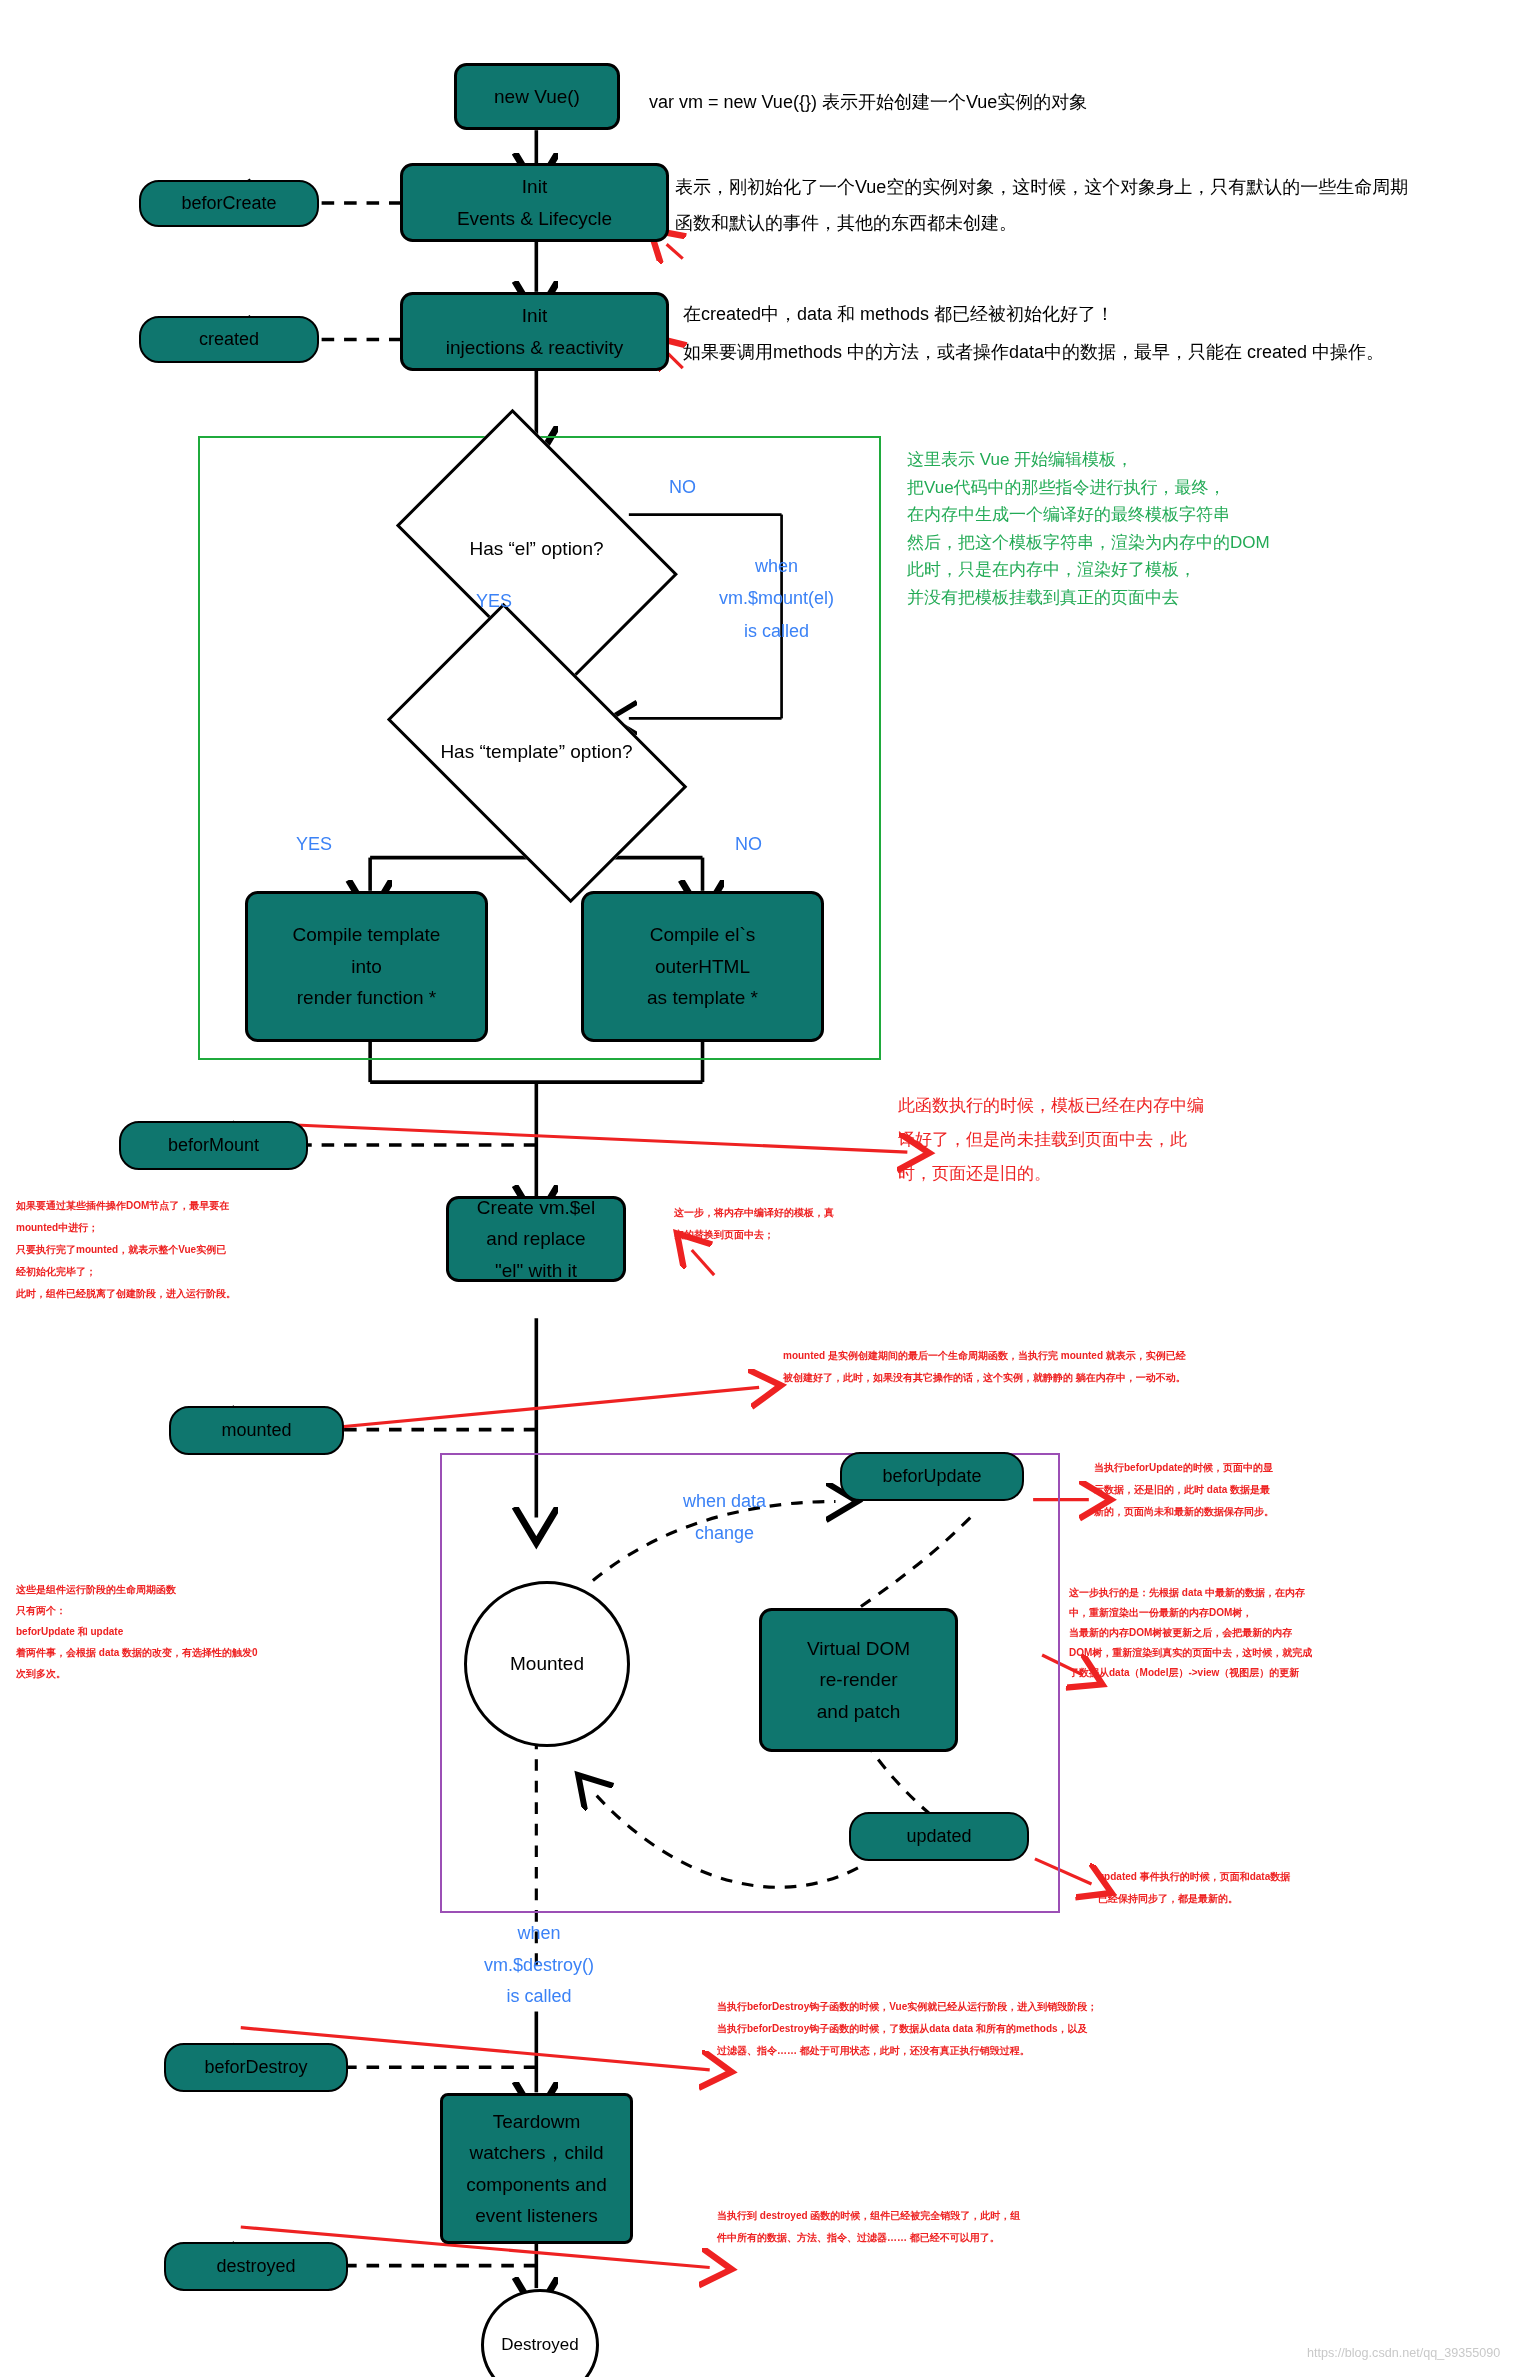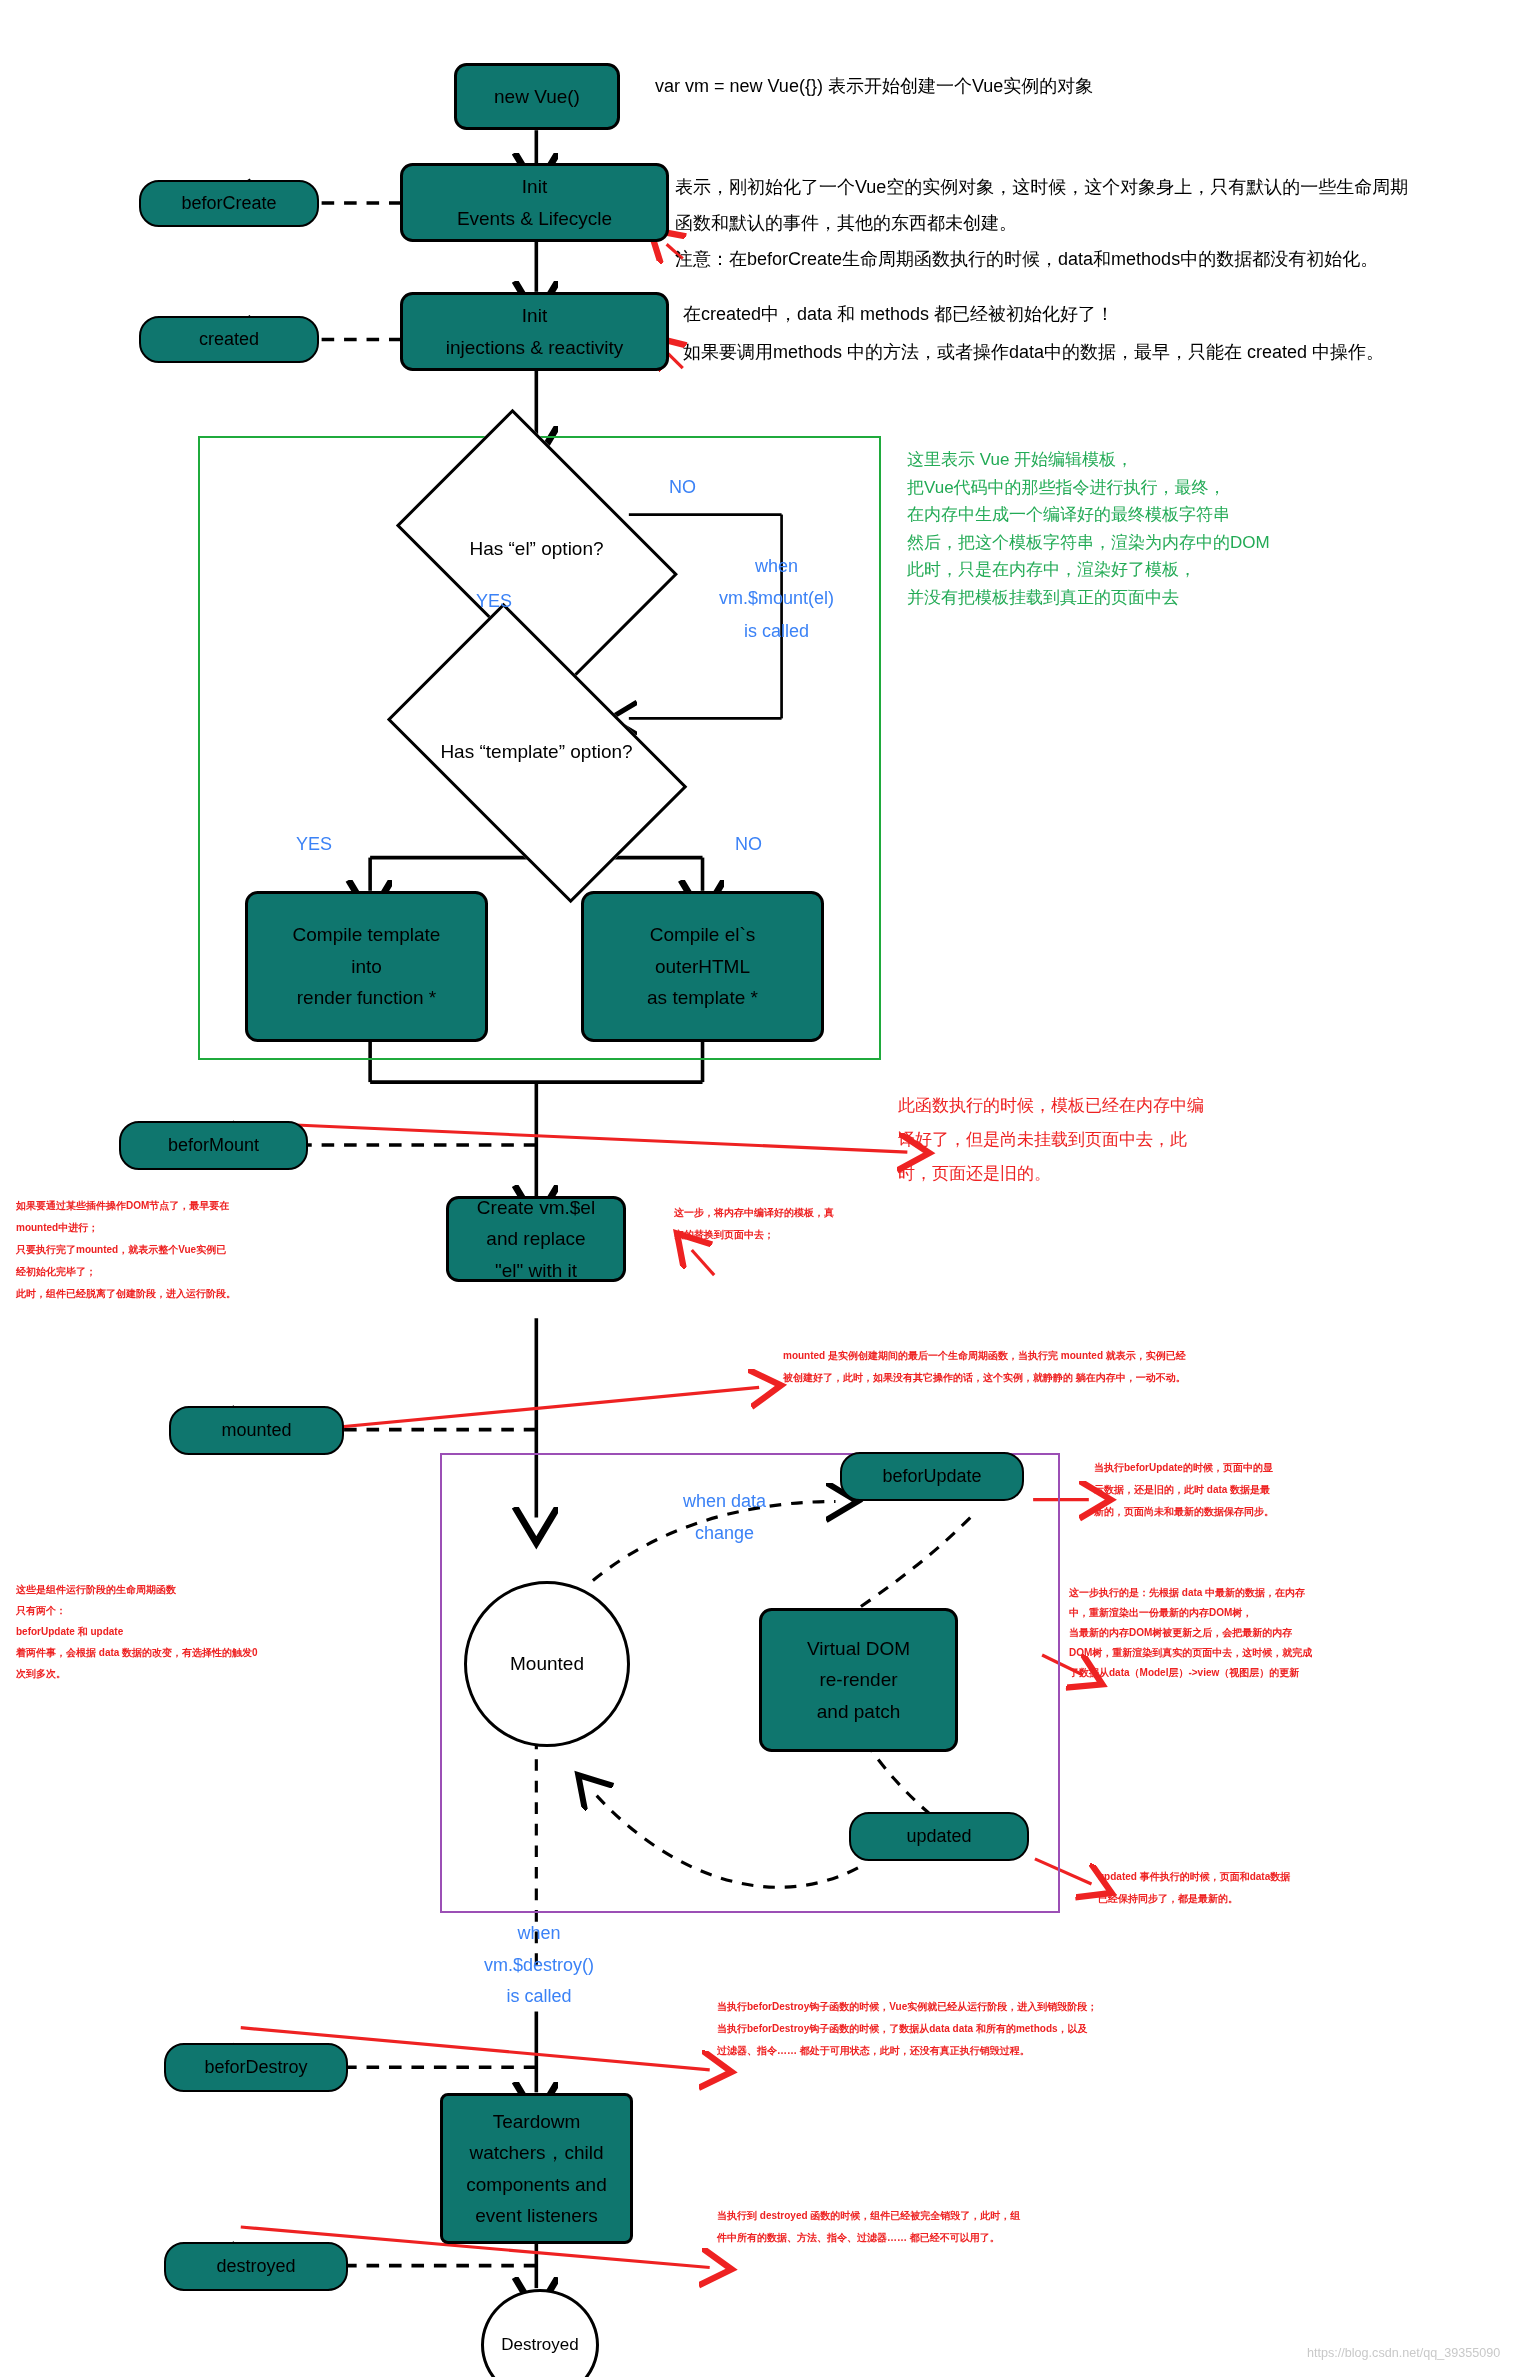--- a/index.html
+++ b/index.html
@@ -245,25 +245,24 @@
 vm.$mount(el)
 is called</div>
   <div class="tx edge" style="left:296px;top:831px;">YES</div>
   <div class="tx edge" style="left:735px;top:831px;">NO</div>
   <div class="tx edge" style="left:683px;top:1486px;text-align:center;line-height:1.75;">when data
 change</div>
   <div class="tx edge" style="left:467px;top:1918px;text-align:center;line-height:1.75;width:144px;">when
 vm.$destroy()
 is called</div>
 
-  <div class="tx note-black" style="left:649px;top:68px;margin-left:6px;">var vm = new Vue({})  表示开始创建一个Vue实例的对象</div>
+  <div class="tx note-black" style="left:649px;top:84px;">var vm = new Vue({})  表示开始创建一个Vue实例的对象</div>
 
   <div class="tx note-black" style="left:675px;top:169px;">表示，刚初始化了一个Vue空的实例对象，这时候，这个对象身上，只有默认的一些生命周期</div>
   <div class="tx note-black" style="left:675px;top:205px;">函数和默认的事件，其他的东西都未创建。</div>
-  <div class="tx note-black" style="left:675px;top:241px;">注意：在beforCreate生命周期函数执行的时候，data和methods中的数据都没有初始化。</div>
 
   <div class="tx note-black" style="left:683px;top:296px;">在created中，data 和 methods 都已经被初始化好了！</div>
   <div class="tx note-black" style="left:683px;top:334px;">如果要调用methods 中的方法，或者操作data中的数据，最早，只能在 created 中操作。</div>
 
   <div class="tx note-green" style="left:907px;top:446px;">这里表示 Vue 开始编辑模板，
 把Vue代码中的那些指令进行执行，最终，
 在内存中生成一个编译好的最终模板字符串
 然后，把这个模板字符串，渲染为内存中的DOM
 此时，只是在内存中，渲染好了模板，
 并没有把模板挂载到真正的页面中去</div>

